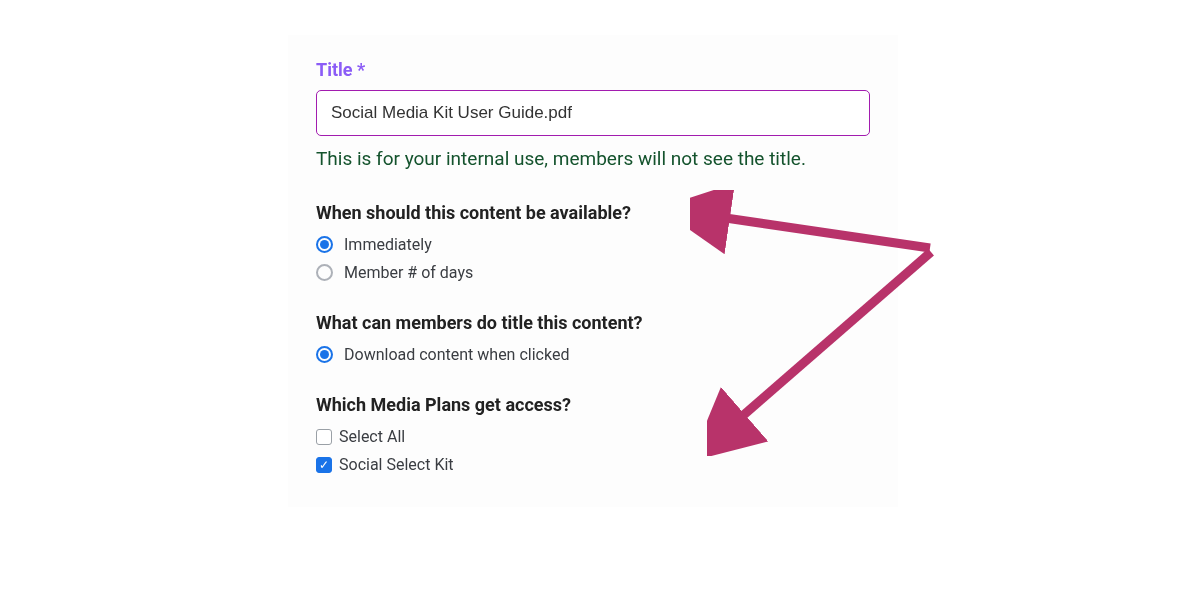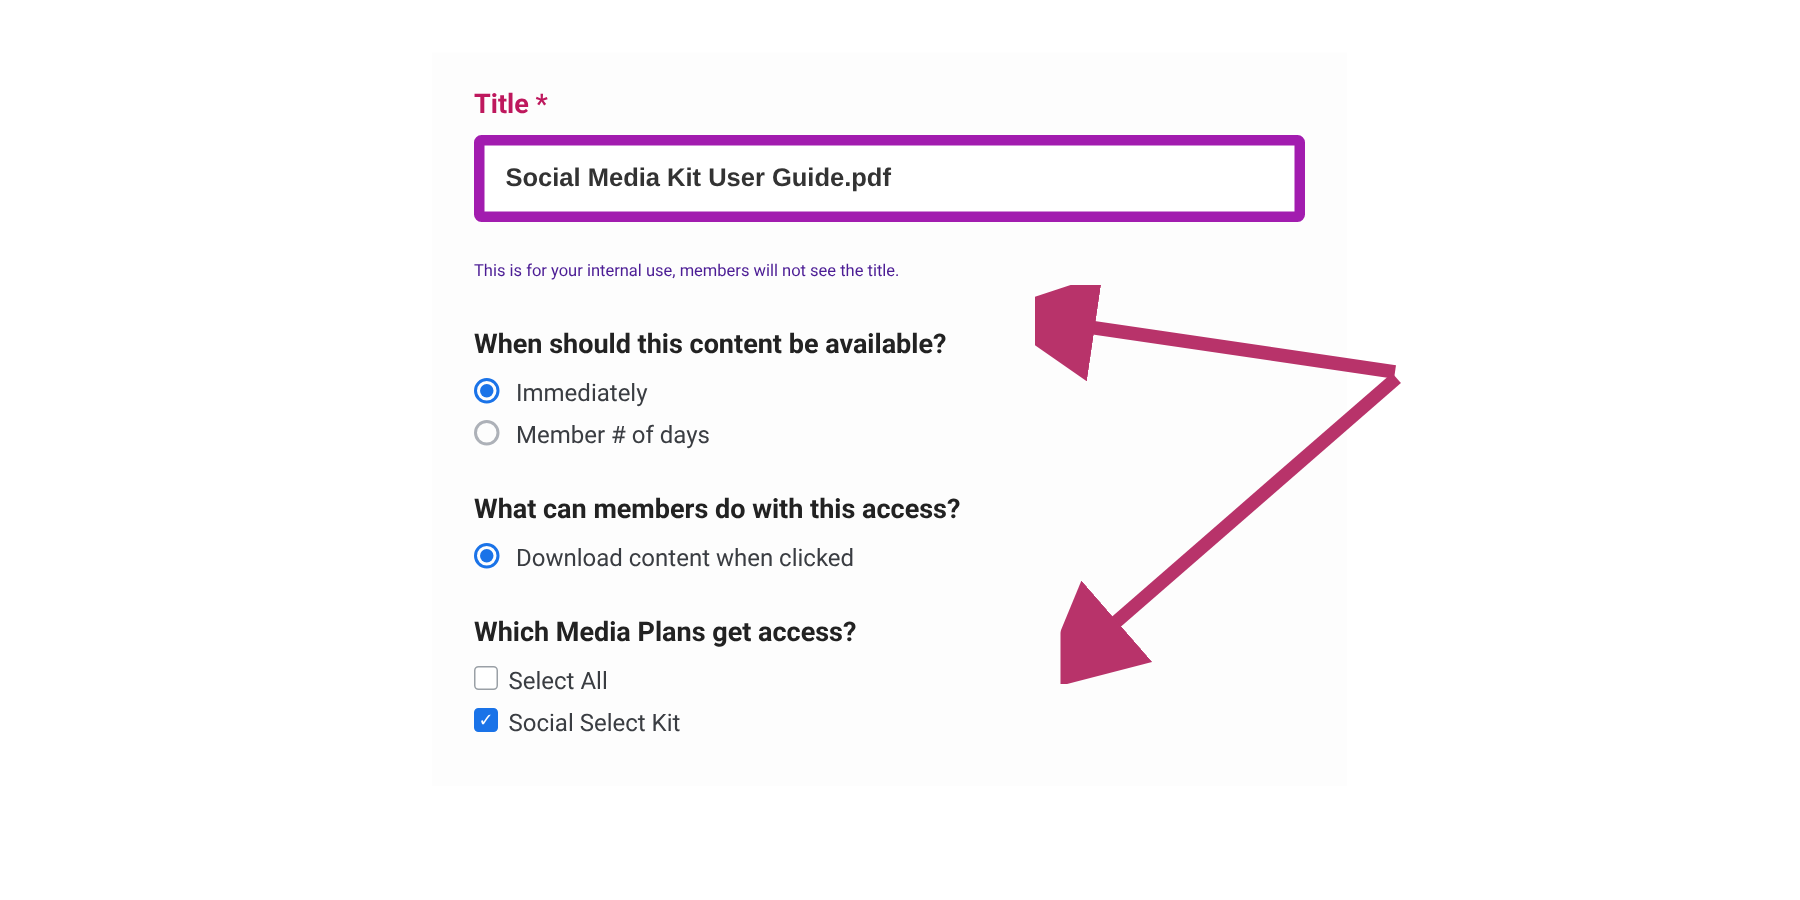--- a/index.html
+++ b/index.html
@@ -18,51 +18,50 @@
       position: absolute;
       left: 288px;
       top: 35px;
       width: 610px;
       background: #fdfdfd;
       padding: 24px 28px;
     }
     .field-label {
       font-weight: 700;
       font-size: 18px;
-      color: #be185d;
+      color: #8b5cf6;
       margin-bottom: 10px;
       display: block;
     }
     .text-field {
       width: 100%;
-      border: 7px solid #a21caf;
+      border: 1px solid #a21caf;
       border-radius: 5px;
       padding: 12px 14px;
       font-size: 17px;
       color: #333;
       background: #fff;
       outline: none;
-      font-weight: bold;
     }
     .helper-text {
-      font-size: 11px;
-      color: #4c1d95;
-      margin-top: 26px;
+      font-size: 19px;
+      color: #14532d;
+      margin-top: 11px;
       margin-bottom: 32px;
     }
     .section-heading {
       font-weight: 700;
       font-size: 18px;
       color: #222;
       margin-bottom: 12px;
       margin-top: 20px;
     }
     .radio-row, .checkbox-row {
       display: flex;
-      align-items: flex-start;
+      align-items: center;
       margin-bottom: 9px;
     }
     .radio-outer {
       width: 17px;
       height: 17px;
       border-radius: 50%;
       border: 2px solid #adb1b8;
       display: flex;
       align-items: center;
       justify-content: center;
@@ -130,21 +129,21 @@
         <span class="radio-inner"></span>
       </span>
     <span class="radio-label">Immediately</span>
   </div>
   <div class="radio-row">
     <span class="radio-outer"></span>
     <span class="radio-label">Member # of days</span>
   </div>
 
   
-  <div class="section-heading section-gap">What can members do with this access?</div>
+  <div class="section-heading section-gap">What can members do title this content?</div>
 
   <div class="radio-row">
     <span class="radio-outer selected">
         <span class="radio-inner"></span>
       </span>
     <span class="radio-label">Download content when clicked</span>
   </div>
 
   
   <div class="section-heading section-gap">Which Media Plans get access?</div>

